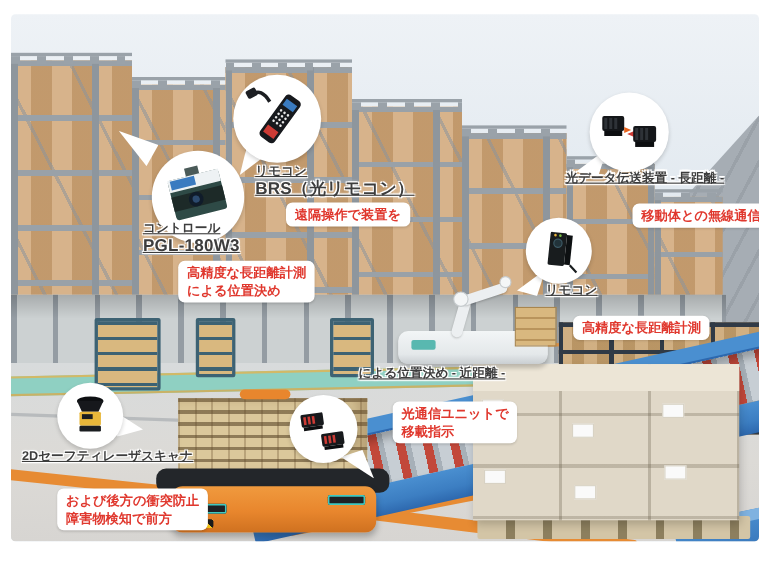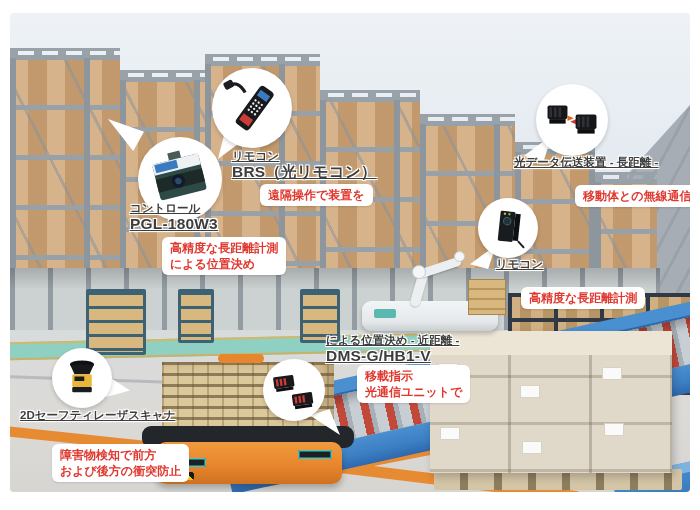--- a/index.html
+++ b/index.html
@@ -292,42 +292,41 @@
             <rect x="30" y="36" width="26" height="15" rx="2" fill="#17191c"></rect>
             <rect x="33" y="39" width="3" height="9" fill="#cc3b35"></rect>
               <rect x="38" y="39" width="3" height="9" fill="#cc3b35"></rect>
               <rect x="43" y="39" width="3" height="9" fill="#cc3b35"></rect>
             <rect x="32" y="51" width="22" height="4" fill="#0c0e10"></rect>
           </g>
         </svg>
       </div>
       <div class="plabel" style="left:316px;top:321px;">
         <div class="l1">による位置決め - 近距離 -</div>
-        <div class="l2">DMS-G/HB1-V</div>
       </div>
       <div class="caption" style="left:315px;top:352px;">
+        <div class="cap-line">光通信ユニットで</div>
         <div class="cap-line">移載指示</div>
-        <div class="cap-line">光通信ユニットで</div>
       </div>
     </div>
 
     <div class="callout">
       <div class="tail" style="left:96px;top:362px;width:24px;height:22px;clip-path:polygon(0 0,100% 70%,0 100%);"></div>
       <div class="bubble" style="left:42px;top:335px;width:60px;height:60px;">
         <svg width="48" height="48" viewBox="0 0 64 64">
           <ellipse cx="32" cy="14" rx="16" ry="5.5" fill="#0d0f12"></ellipse>
           <path d="M16 14 L22 27 H42 L48 14 Z" fill="#16181c"></path>
           <rect x="19" y="27" width="26" height="17" rx="2" fill="#e8b73a"></rect>
           <rect x="22" y="30" width="13" height="6" fill="#1a1d20"></rect>
           <rect x="19" y="44" width="26" height="7" rx="1.5" fill="#1a1d20"></rect>
         </svg>
       </div>
       <div class="plabel" style="left:10px;top:396px;">
         <div class="l1">2Dセーフティレーザスキャナ</div>
       </div>
       <div class="caption" style="left:10px;top:431px;">
+        <div class="cap-line">および後方の衝突防止</div>
         <div class="cap-line">障害物検知で前方</div>
-        <div class="cap-line">および後方の衝突防止</div>
       </div>
     </div>
 
   </div>
 </div>
 
 </body></html>

